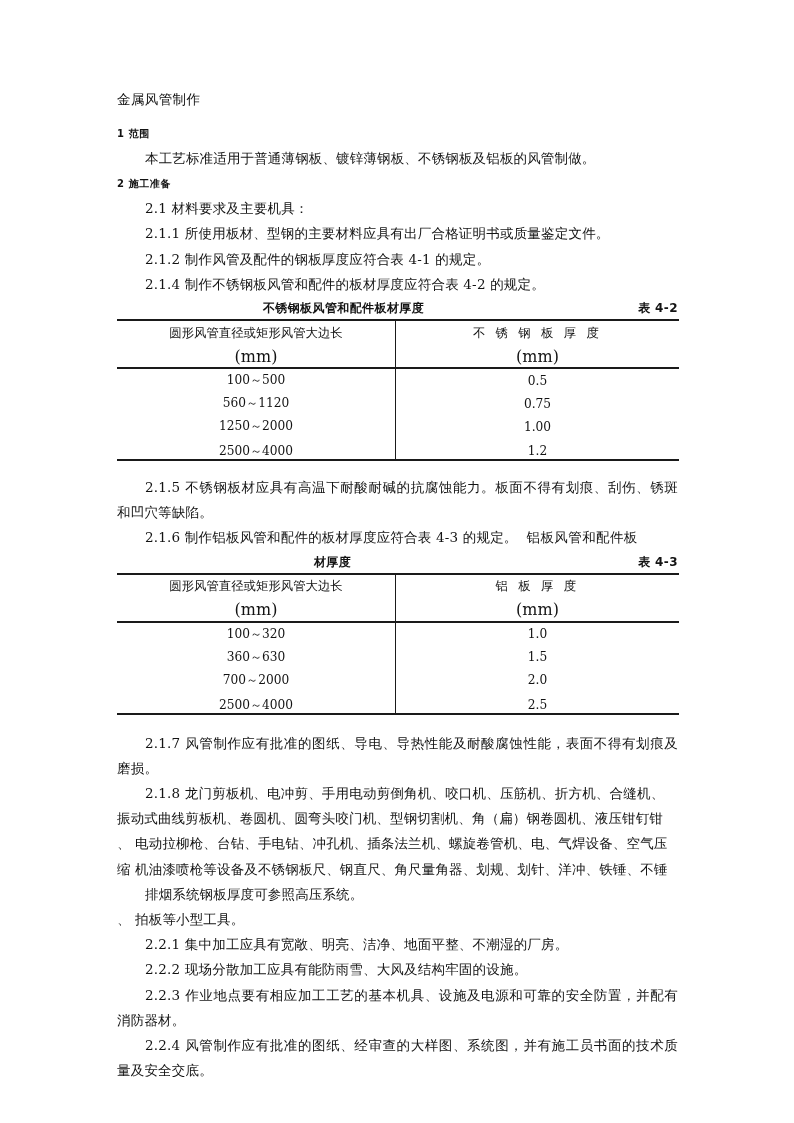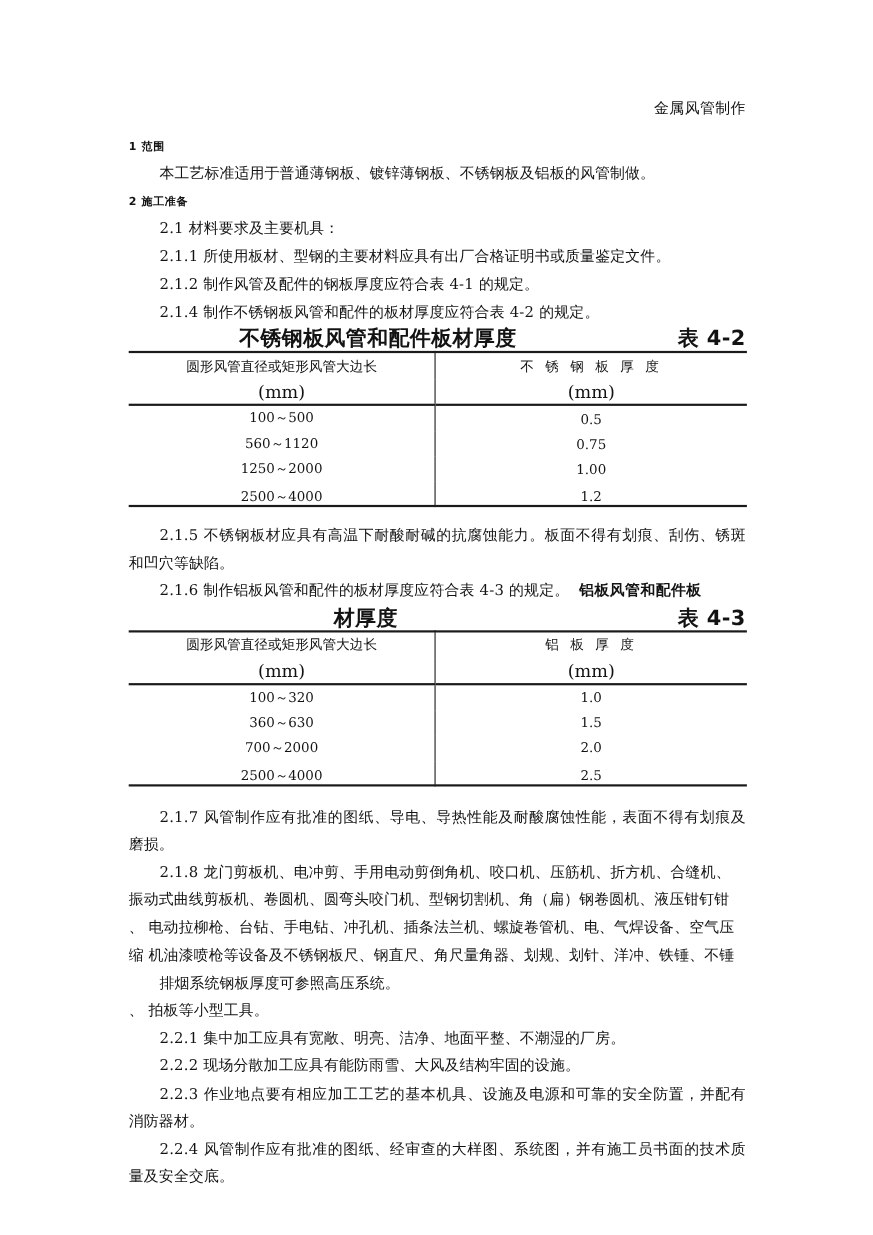--- a/index.html
+++ b/index.html
@@ -19,21 +19,21 @@
   }
   .content{
     position:absolute;
     left:117px;
     top:88px;
     width:561px;
   }
 
   
   .doc-title{
-    text-align:right;
+    text-align:left;
     font-size:13.5px;
     line-height:22px;
     margin:0 0 11px 0;
     font-family:"DejaVu Serif","Liberation Serif",serif;
     letter-spacing:.4px;
   }
   .heading{
     font-family:"DejaVu Sans","Liberation Sans",sans-serif;
     font-weight:bold;
     font-size:10px;
@@ -49,32 +49,32 @@
     text-justify:inter-ideograph;
     letter-spacing:.15px;
   }
   .para.indent{ text-indent:28px; }
   .para.hang{ text-indent:0; }
   .num{ letter-spacing:.2px; }
 
   
   .hei{
     font-family:"DejaVu Sans","Liberation Sans",sans-serif;
-    font-weight:bold;
+    font-weight:normal;
     letter-spacing:.4px;
   }
 
   
   .tbl-block{ margin:0; }
   .tbl-caption{
     position:relative;
     height:22px;
     font-family:"DejaVu Sans","Liberation Sans",sans-serif;
     font-weight:bold;
-    font-size:19px;
+    font-size:12px;
     line-height:22px;
     letter-spacing:.4px;
   }
   .tbl-caption .cap-main{
     position:absolute;
     left:0; right:0;
     text-align:center;
     padding-right:108px;
   }
   .tbl-caption .cap-main.shift{ padding-right:130px; }

